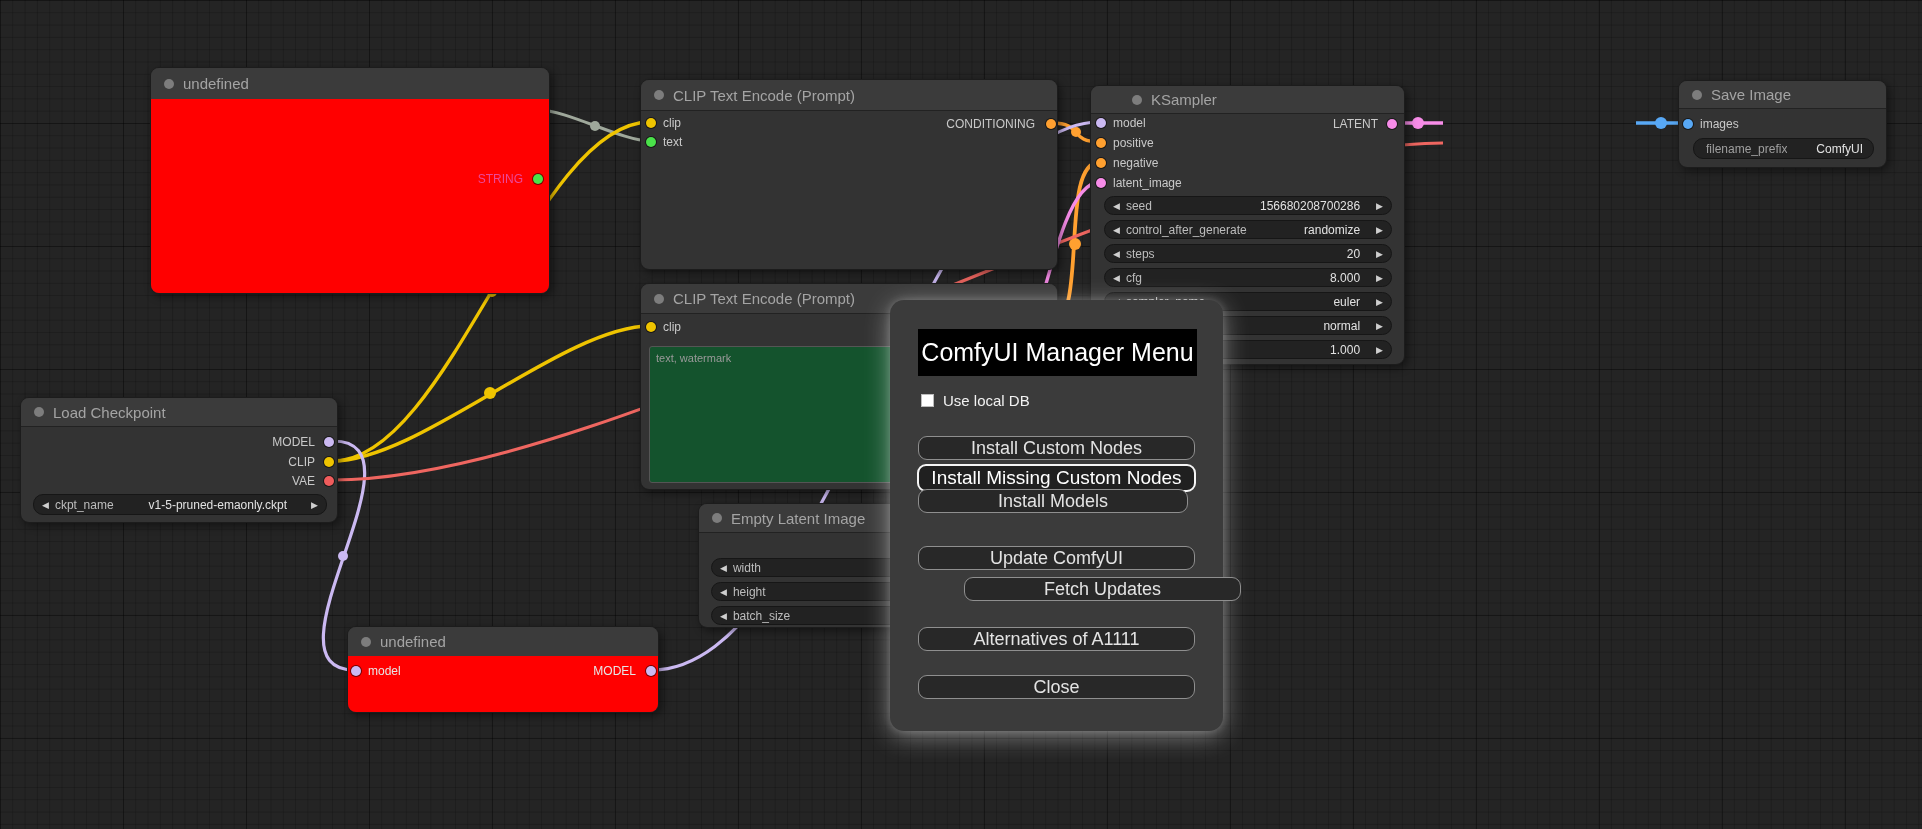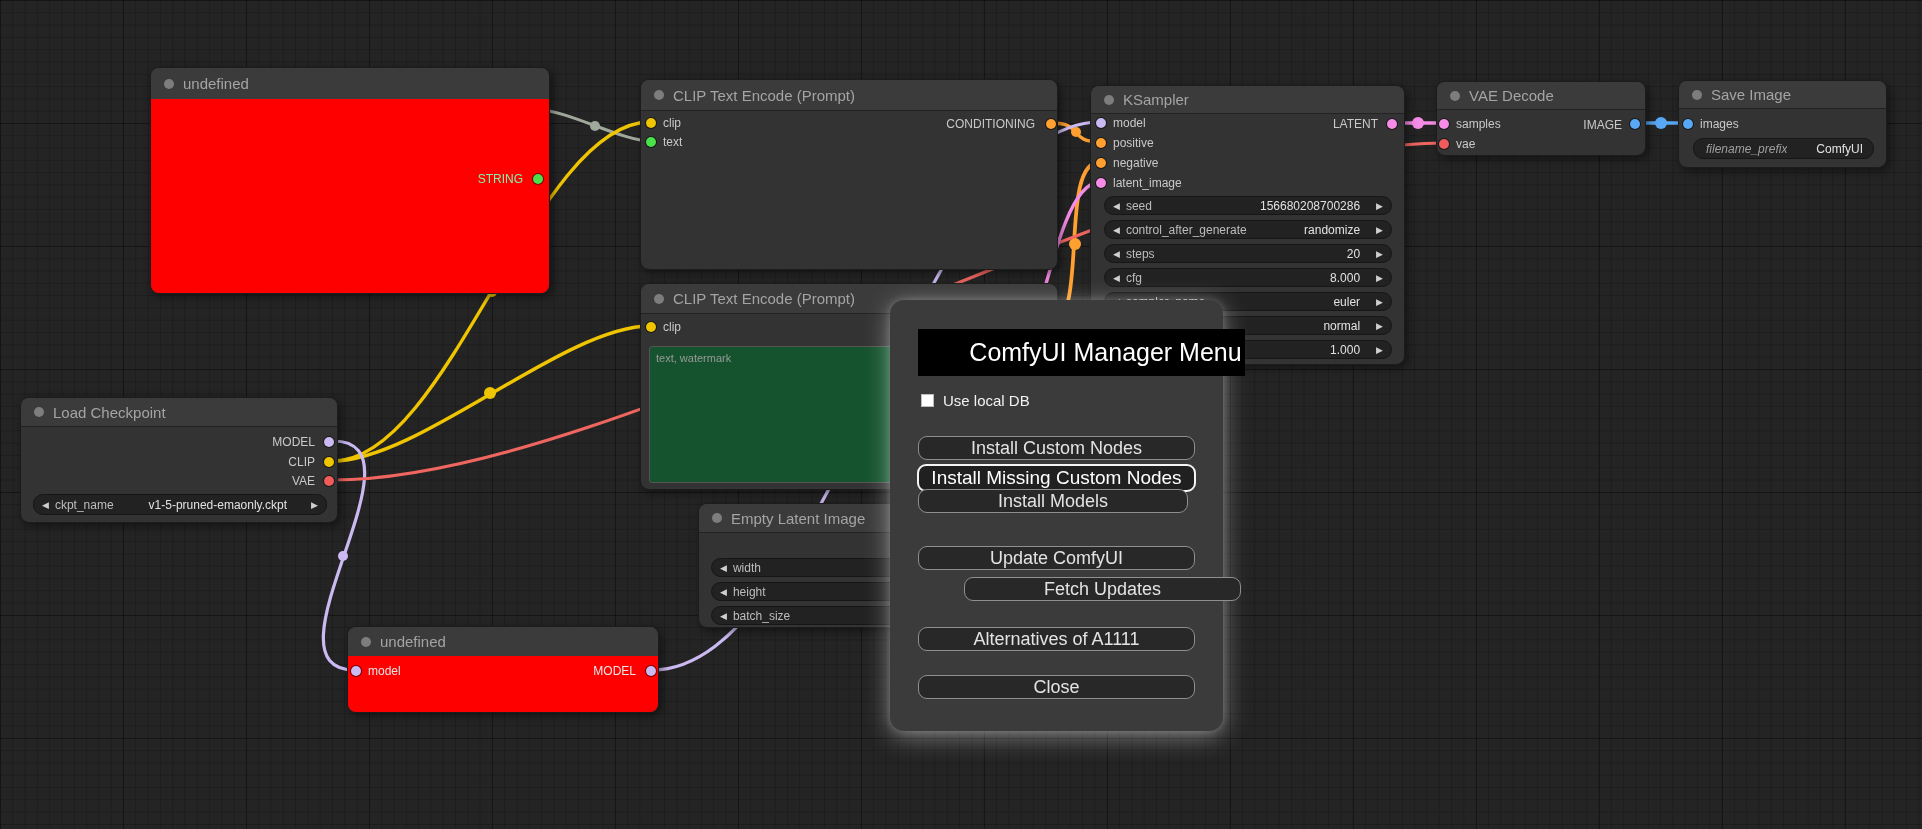--- a/index.html
+++ b/index.html
@@ -38,21 +38,21 @@
   .c-cond{background:#ffa030}.c-latent{background:#f78ce8}.c-image{background:#58a8f5}
   .c-string{background:#4ae24a}
   .pill{
     position:absolute;background:#222222;border:1px solid #161616;border-radius:10px;
     display:flex;align-items:center;font-size:12px;color:#bdbdbd;
     padding:0 8px;box-sizing:border-box;white-space:nowrap;overflow:hidden;
   }
   .pill .arrow{font-size:9px;color:#cfcfcf;flex:0 0 auto;}
   .pill .w-label{margin-left:6px;flex:1 1 auto;overflow:hidden;}
   .pill .w-value{color:#e2e2e2;margin-right:16px;flex:0 0 auto;}
-  .pill.no-arrows .w-label{margin-left:4px;font-style:italic;}
+  .pill.no-arrows .w-label{margin-left:4px;}
   .pill.no-arrows .w-value{margin-right:2px;}
   .textbox{
     position:absolute;background:#14532d;border:1px solid #555;border-radius:3px;
     color:#9a9a9a;font-size:11px;padding:5px 6px;box-sizing:border-box;overflow:hidden;
   }
   
   #manager-dialog{
     position:absolute;z-index:50;background:#3b3b3b;border-radius:14px;
     box-shadow:0 5px 26px rgba(255,255,255,.42),0 0 8px rgba(255,255,255,.18);
   }
@@ -107,21 +107,21 @@
     <path d="M1636,123 C1653,123 1670,123 1687,123" stroke-width="3.4" stroke="#58a8f5"></path>
     <circle cx="1661" cy="123" r="6" fill="#58a8f5"></circle>
   </svg>
 
   <div class="node" style="left:150px;top:67px;width:400px;height:227px;">
     <div class="node-title" style="height:31px;">
       <span class="title-dot"></span>
       <span>undefined</span>
     </div>
     <div class="red-body" style="top:31px;"></div>
-    <div class="slot out" style="right:26px;top:104px;color:#86efac;">STRING</div>
+    <div class="slot out" style="right:26px;top:104px;color:#ec4899;">STRING</div>
     <div class="dot c-string" style="right:6px;top:106px;"></div>
   </div>
 
   <div class="node" style="left:640px;top:79px;width:418px;height:191px;">
     <div class="node-title" style="height:30px;">
       <span class="title-dot"></span>
       <span>CLIP Text Encode (Prompt)</span>
     </div>
     <div class="dot c-clip" style="left:5px;top:38px;"></div>
     <div class="slot" style="left:22px;top:36px;">clip</div>
@@ -154,21 +154,21 @@
     <div class="dot c-vae" style="right:3px;top:78px;"></div>
     <div class="pill" style="left:12px;top:96px;width:294px;height:21px;">
       <span class="arrow">◀</span>
       <span class="w-label">ckpt_name</span>
       <span class="w-value" style="margin-right:24px;">v1-5-pruned-emaonly.ckpt</span>
       <span class="arrow">▶</span>
     </div>
   </div>
 
   <div class="node" style="left:1090px;top:85px;width:315px;height:280px;">
-    <div class="node-title" style="height:27px;">
+    <div class="node-title" style="height:27px;padding-left:28px;">
       <span class="title-dot"></span>
       <span>KSampler</span>
     </div>
     <div class="dot c-model" style="left:5px;top:32px;"></div>
     <div class="slot" style="left:22px;top:30px;">model</div>
     <div class="dot c-cond" style="left:5px;top:52px;"></div>
     <div class="slot" style="left:22px;top:50px;">positive</div>
     <div class="dot c-cond" style="left:5px;top:72px;"></div>
     <div class="slot" style="left:22px;top:70px;">negative</div>
     <div class="dot c-latent" style="left:5px;top:92px;"></div>
@@ -213,32 +213,20 @@
       <span class="arrow">▶</span>
     </div>
     <div class="pill" style="left:13px;top:254px;width:288px;height:19px;">
       <span class="arrow">◀</span>
       <span class="w-label"></span>
       <span class="w-value">1.000</span>
       <span class="arrow">▶</span>
     </div>
   </div>
 
-  <div class="node" style="left:1436px;top:81px;width:210px;height:75px;">
-    <div class="node-title" style="height:27px;">
-      <span class="title-dot"></span>
-      <span>VAE Decode</span>
-    </div>
-    <div class="dot c-latent" style="left:2px;top:37px;"></div>
-    <div class="slot" style="left:19px;top:35px;">samples</div>
-    <div class="dot c-vae" style="left:2px;top:57px;"></div>
-    <div class="slot" style="left:19px;top:55px;">vae</div>
-    <div class="slot out" style="right:23px;top:36px;">IMAGE</div>
-    <div class="dot c-image" style="right:5px;top:37px;"></div>
-  </div>
 
   <div class="node" style="left:1678px;top:80px;width:209px;height:88px;">
     <div class="node-title" style="height:27px;">
       <span class="title-dot"></span>
       <span>Save Image</span>
     </div>
     <div class="dot c-image" style="left:4px;top:38px;"></div>
     <div class="slot" style="left:21px;top:36px;">images</div>
     <div class="pill no-arrows" style="left:14px;top:57px;width:181px;height:21px;justify-content:space-between;">
       <span class="w-label" style="flex:0 0 auto;color:#9f9f9f;">filename_prefix</span>
@@ -271,21 +259,21 @@
       <span>undefined</span>
     </div>
     <div class="red-body" style="top:29px;"></div>
     <div class="dot c-model" style="left:3px;top:39px;"></div>
     <div class="slot" style="left:20px;top:37px;color:#e6e6e6;">model</div>
     <div class="slot out" style="right:22px;top:37px;color:#e6e6e6;">MODEL</div>
     <div class="dot c-model" style="right:2px;top:39px;"></div>
   </div>
 
   <div id="manager-dialog" style="left:890px;top:300px;width:333px;height:431px;">
-    <div class="dlg-title" style="left:28px;top:29px;width:279px;height:47px;padding-left:48px;">ComfyUI Manager Menu</div>
+    <div class="dlg-title" style="left:28px;top:29px;width:279px;height:47px;">ComfyUI Manager Menu</div>
     <div class="dlg-check-row" style="left:31px;top:92px;">
       <span class="dlg-checkbox"></span>
       <span class="dlg-check-label">Use local DB</span>
     </div>
     <div class="dlg-btn hl" style="left:27px;top:164px;width:279px;height:28px;">Install Missing Custom Nodes</div>
     <div class="dlg-btn" style="left:28px;top:136px;width:277px;height:24px;">Install Custom Nodes</div>
     <div class="dlg-btn" style="left:28px;top:189px;width:270px;height:24px;">Install Models</div>
     <div class="dlg-btn" style="left:28px;top:246px;width:277px;height:24px;">Update ComfyUI</div>
     <div class="dlg-btn" style="left:28px;top:277px;width:277px;height:24px;margin-left:46px;">Fetch Updates</div>
     <div class="dlg-btn" style="left:28px;top:327px;width:277px;height:24px;">Alternatives of A1111</div>

